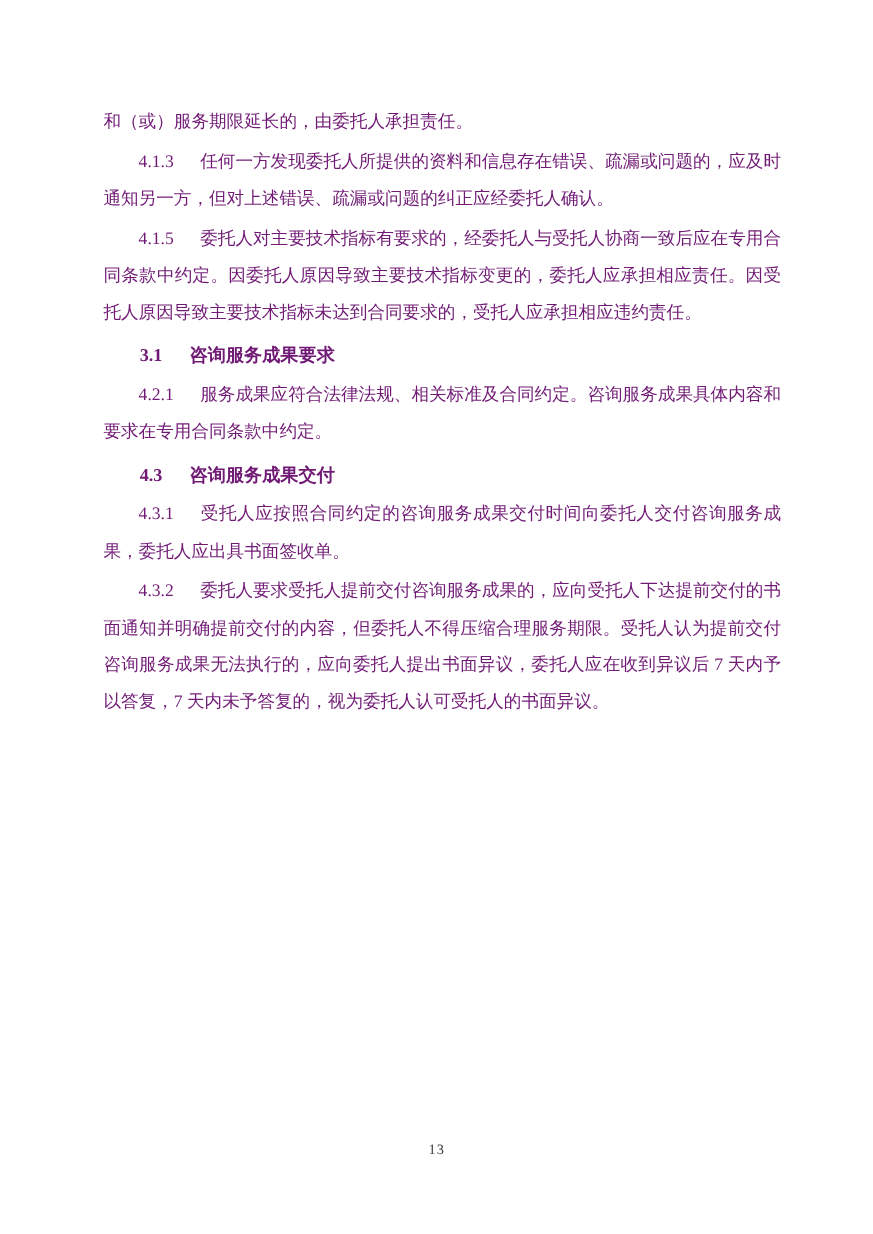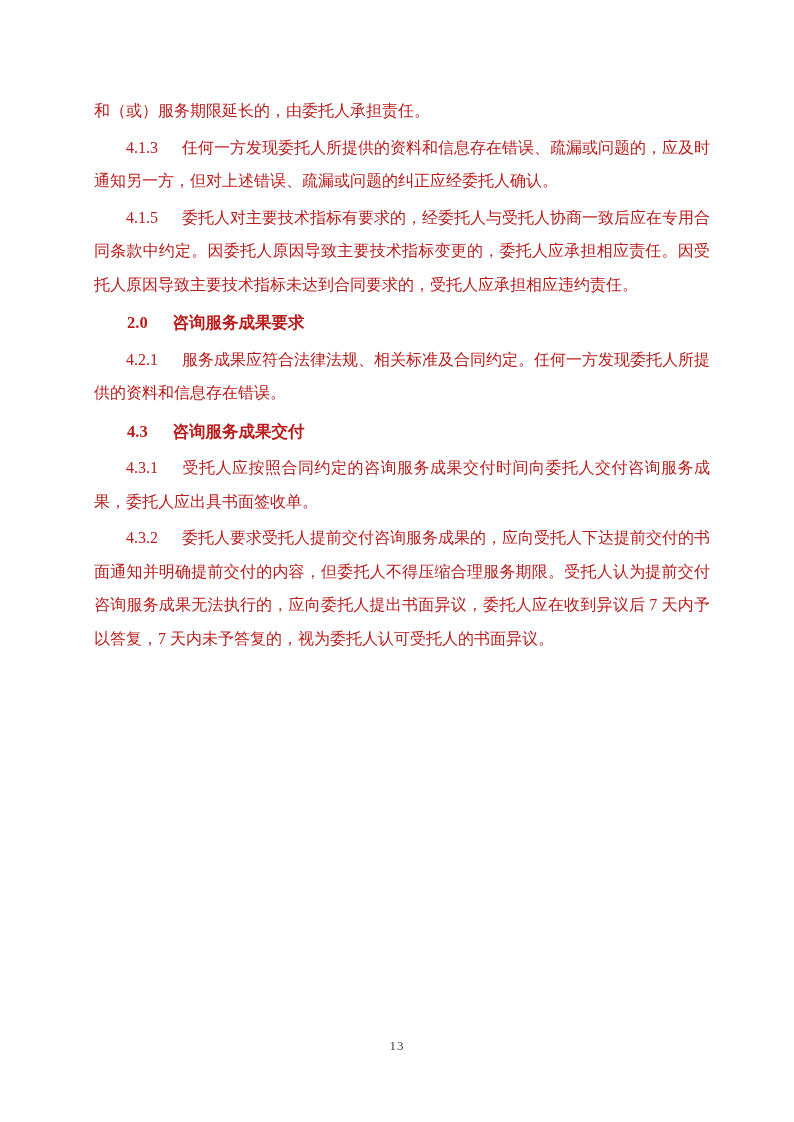--- a/index.html
+++ b/index.html
@@ -15,21 +15,21 @@
     overflow: hidden;
     font-family: "Liberation Serif", "DejaVu Serif", serif;
   }
   .doc-body {
     position: absolute;
     left: 94px;
     top: 94px;
     width: 616px;
     font-size: 16px;
     line-height: 33.5px;
-    color: #b91c1c;
+    color: #701a75;
     text-align: justify;
     text-justify: inter-character;
   }
   .doc-body > * {
     margin: 3px 0 0 0;
   }
   .doc-body > *:first-child {
     margin-top: 0;
   }
   .clause {
@@ -67,22 +67,22 @@
   }
 </style>
 </head>
 <body>
 
 <div class="page">
   <main class="doc-body" id="doc-body">
       <p class="clause continuation"><span class="txt">和（或）服务期限延长的，由委托人承担责任。</span></p>
       <p class="clause"><span class="num">4.1.3</span><span class="txt">任何一方发现委托人所提供的资料和信息存在错误、疏漏或问题的，应及时通知另一方，但对上述错误、疏漏或问题的纠正应经委托人确认。</span></p>
       <p class="clause"><span class="num">4.1.5</span><span class="txt">委托人对主要技术指标有要求的，经委托人与受托人协商一致后应在专用合同条款中约定。因委托人原因导致主要技术指标变更的，委托人应承担相应责任。因受托人原因导致主要技术指标未达到合同要求的，受托人应承担相应违约责任。</span></p>
-      <h2 class="heading"><span class="num">2.0</span><span class="txt">咨询服务成果要求</span></h2>
-      <p class="clause"><span class="num">4.2.1</span><span class="txt">服务成果应符合法律法规、相关标准及合同约定。任何一方发现委托人所提供的资料和信息存在错误。</span></p>
+      <h2 class="heading"><span class="num">3.1</span><span class="txt">咨询服务成果要求</span></h2>
+      <p class="clause"><span class="num">4.2.1</span><span class="txt">服务成果应符合法律法规、相关标准及合同约定。咨询服务成果具体内容和要求在专用合同条款中约定。</span></p>
       <h2 class="heading"><span class="num">4.3</span><span class="txt">咨询服务成果交付</span></h2>
       <p class="clause"><span class="num">4.3.1</span><span class="txt">受托人应按照合同约定的咨询服务成果交付时间向委托人交付咨询服务成果，委托人应出具书面签收单。</span></p>
       <p class="clause"><span class="num">4.3.2</span><span class="txt">委托人要求受托人提前交付咨询服务成果的，应向受托人下达提前交付的书面通知并明确提前交付的内容，但委托人不得压缩合理服务期限。受托人认为提前交付咨询服务成果无法执行的，应向委托人提出书面异议，委托人应在收到异议后 7 天内予以答复，7 天内未予答复的，视为委托人认可受托人的书面异议。</span></p>
     </main>
   <footer class="page-footer">
     <span class="page-number">13</span>
   </footer>
 </div>
 
 </body></html>

